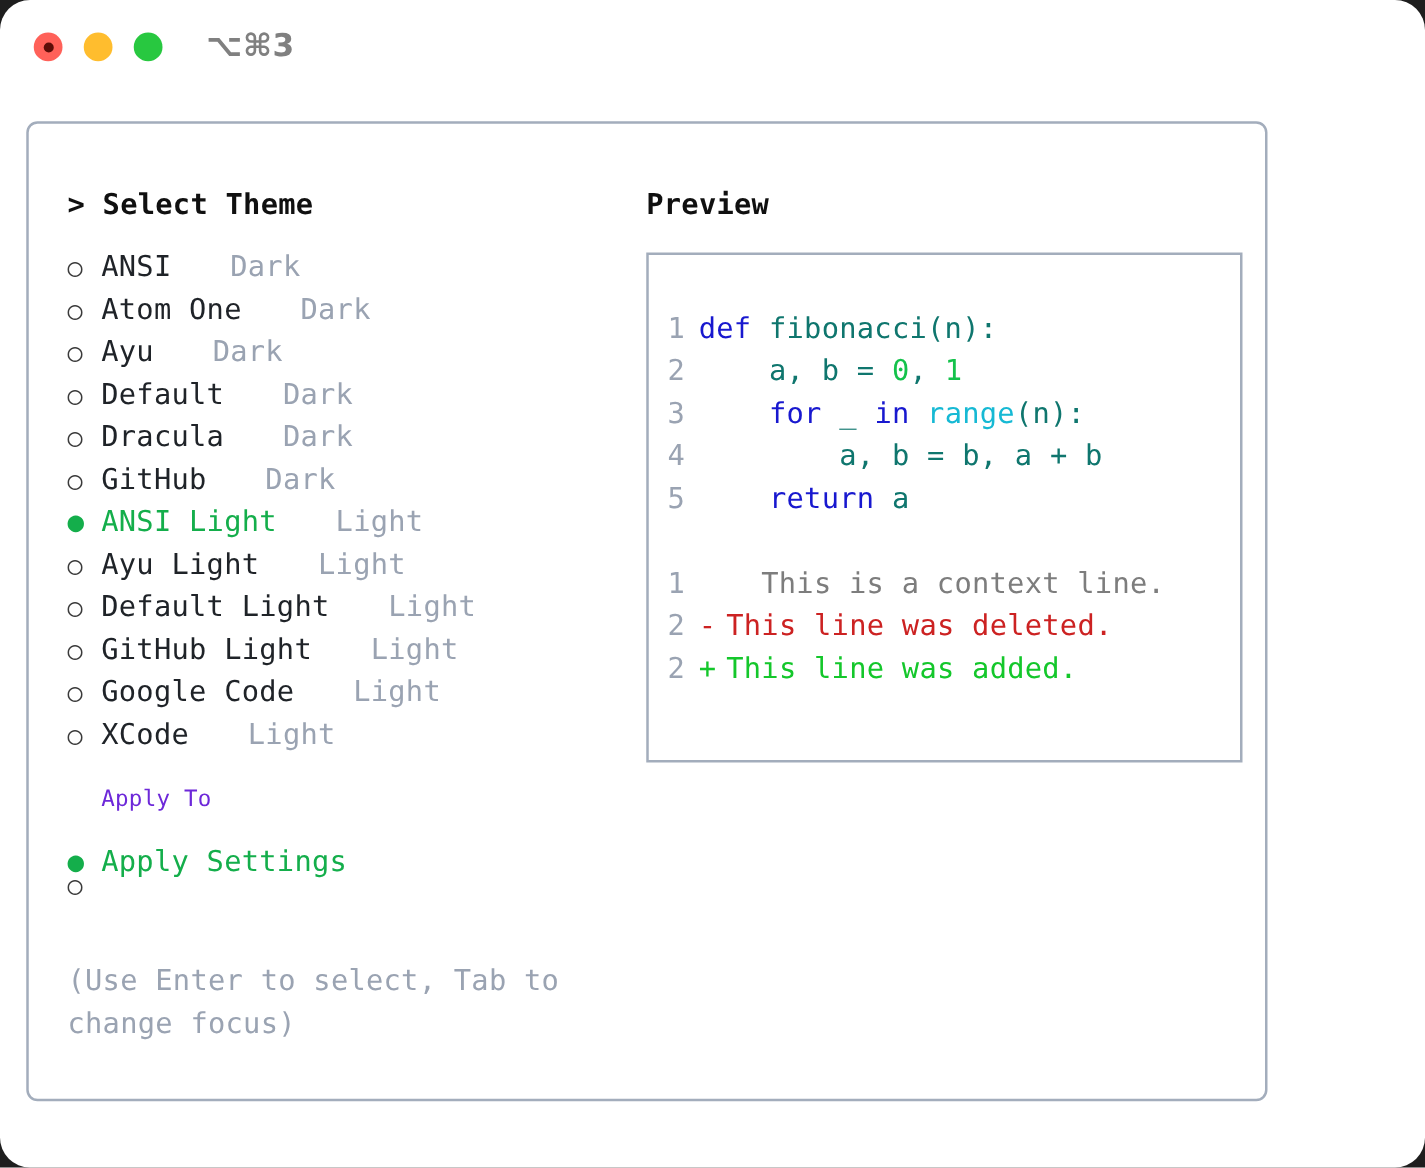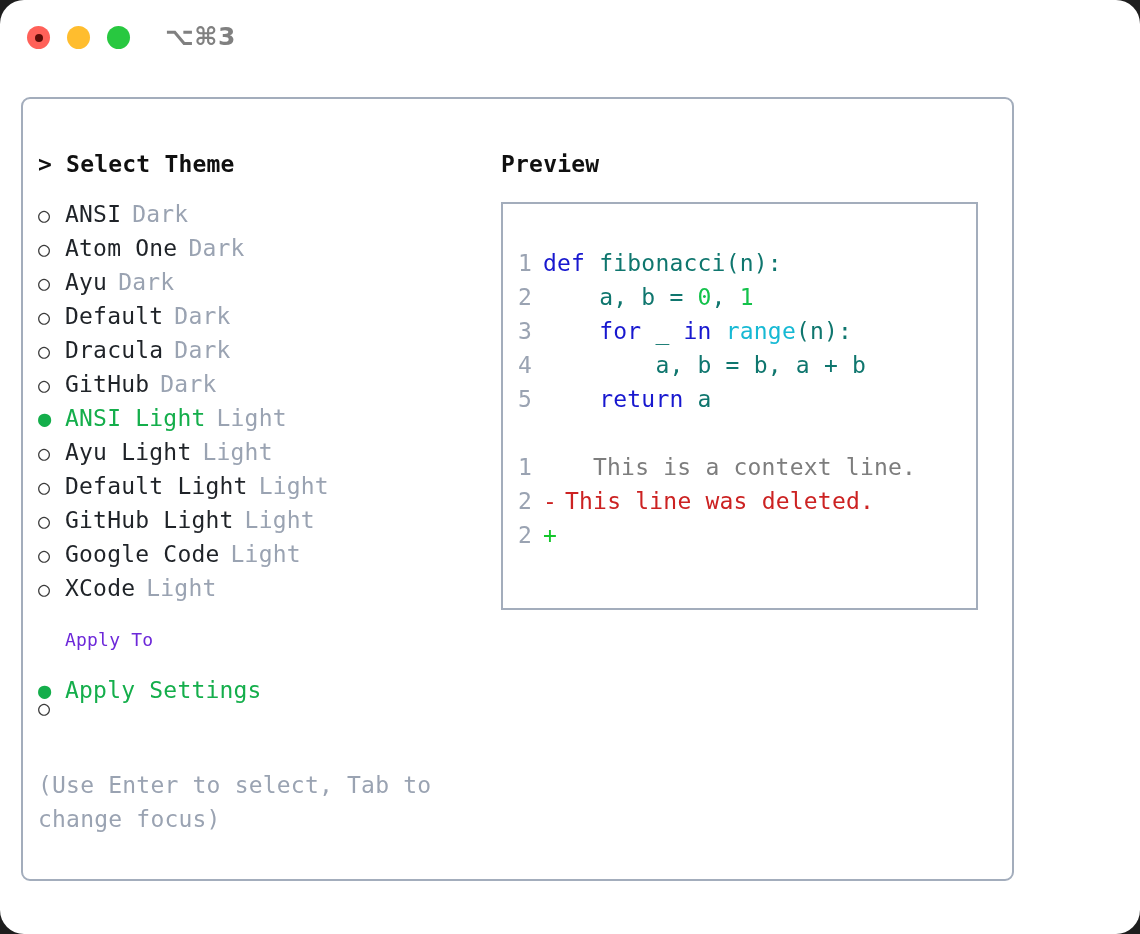--- a/index.html
+++ b/index.html
@@ -77,21 +77,21 @@
     top: 97px;
     width: 993px;
     height: 784px;
     border: 2px solid #a3adbc;
     border-radius: 9px;
     background: #ffffff;
   }
 
   .panel-inner {
     position: absolute;
-    left: 0; top: 0;
+    left: 16px; top: 0;
     width: 100%;
     height: 100%;
   }
 
   
   .left-col {
     position: absolute;
     left: 15px;
     top: 48px;
     width: 452px;
@@ -117,21 +117,21 @@
   }
   .bullet {
     width: 27px;
     flex: 0 0 27px;
     color: #3a3a3a;
     font-size: 20px;
   }
   .bullet.sel { color: #14ae4b; font-size: 22px; }
   .row-label { color: #1f2328; margin-top: 16px; }
   .row.selected .row-label { color: #14ae4b; }
-  .row-variant { color: #9aa3b2; padding-left: 11px; }
+  .row-variant { color: #9aa3b2; padding-left: 11px; margin-left: 36px; }
   .row.selected .row-variant { color: #9aa3b2; }
 
   .section-gap { height: 34px; }
 
   .apply-head {
     font-size: 18px;
     color: #6d28d9;
     line-height: 34px;
     padding-left: 27px;
     white-space: pre;
@@ -255,20 +255,20 @@
               <div class="code-line"><span class="ln">1</span><span class="code-txt"><span class="tok-kw">def</span><span class="tok-plain"> fibonacci(n):</span></span></div>
               <div class="code-line"><span class="ln">2</span><span class="code-txt"><span class="tok-plain">    a, b = </span><span class="tok-num">0</span><span class="tok-plain">, </span><span class="tok-num">1</span></span></div>
               <div class="code-line"><span class="ln">3</span><span class="code-txt"><span class="tok-plain">    </span><span class="tok-kw">for</span><span class="tok-plain"> _ </span><span class="tok-kw">in</span><span class="tok-plain"> </span><span class="tok-fn">range</span><span class="tok-plain">(n):</span></span></div>
               <div class="code-line"><span class="ln">4</span><span class="code-txt"><span class="tok-plain">        a, b = b, a + b</span></span></div>
               <div class="code-line"><span class="ln">5</span><span class="code-txt"><span class="tok-plain">    </span><span class="tok-kw">return</span><span class="tok-plain"> a</span></span></div>
             </div>
           <div class="diff-gap"></div>
           <div id="diff-block">
               <div class="code-line diff-ctx"><span class="ln">1</span><span class="mark"> </span><span class="code-txt">This is a context line.</span></div>
               <div class="code-line diff-del"><span class="ln">2</span><span class="mark">-</span><span class="code-txt">This line was deleted.</span></div>
-              <div class="code-line diff-add"><span class="ln">2</span><span class="mark">+</span></div>
+              <div class="code-line diff-add"><span class="ln">2</span><span class="mark">+</span><span class="code-txt">This line was added.</span></div>
             </div>
         </div>
       </div>
 
     </div>
   </div>
 </div>
 
 </body></html>

